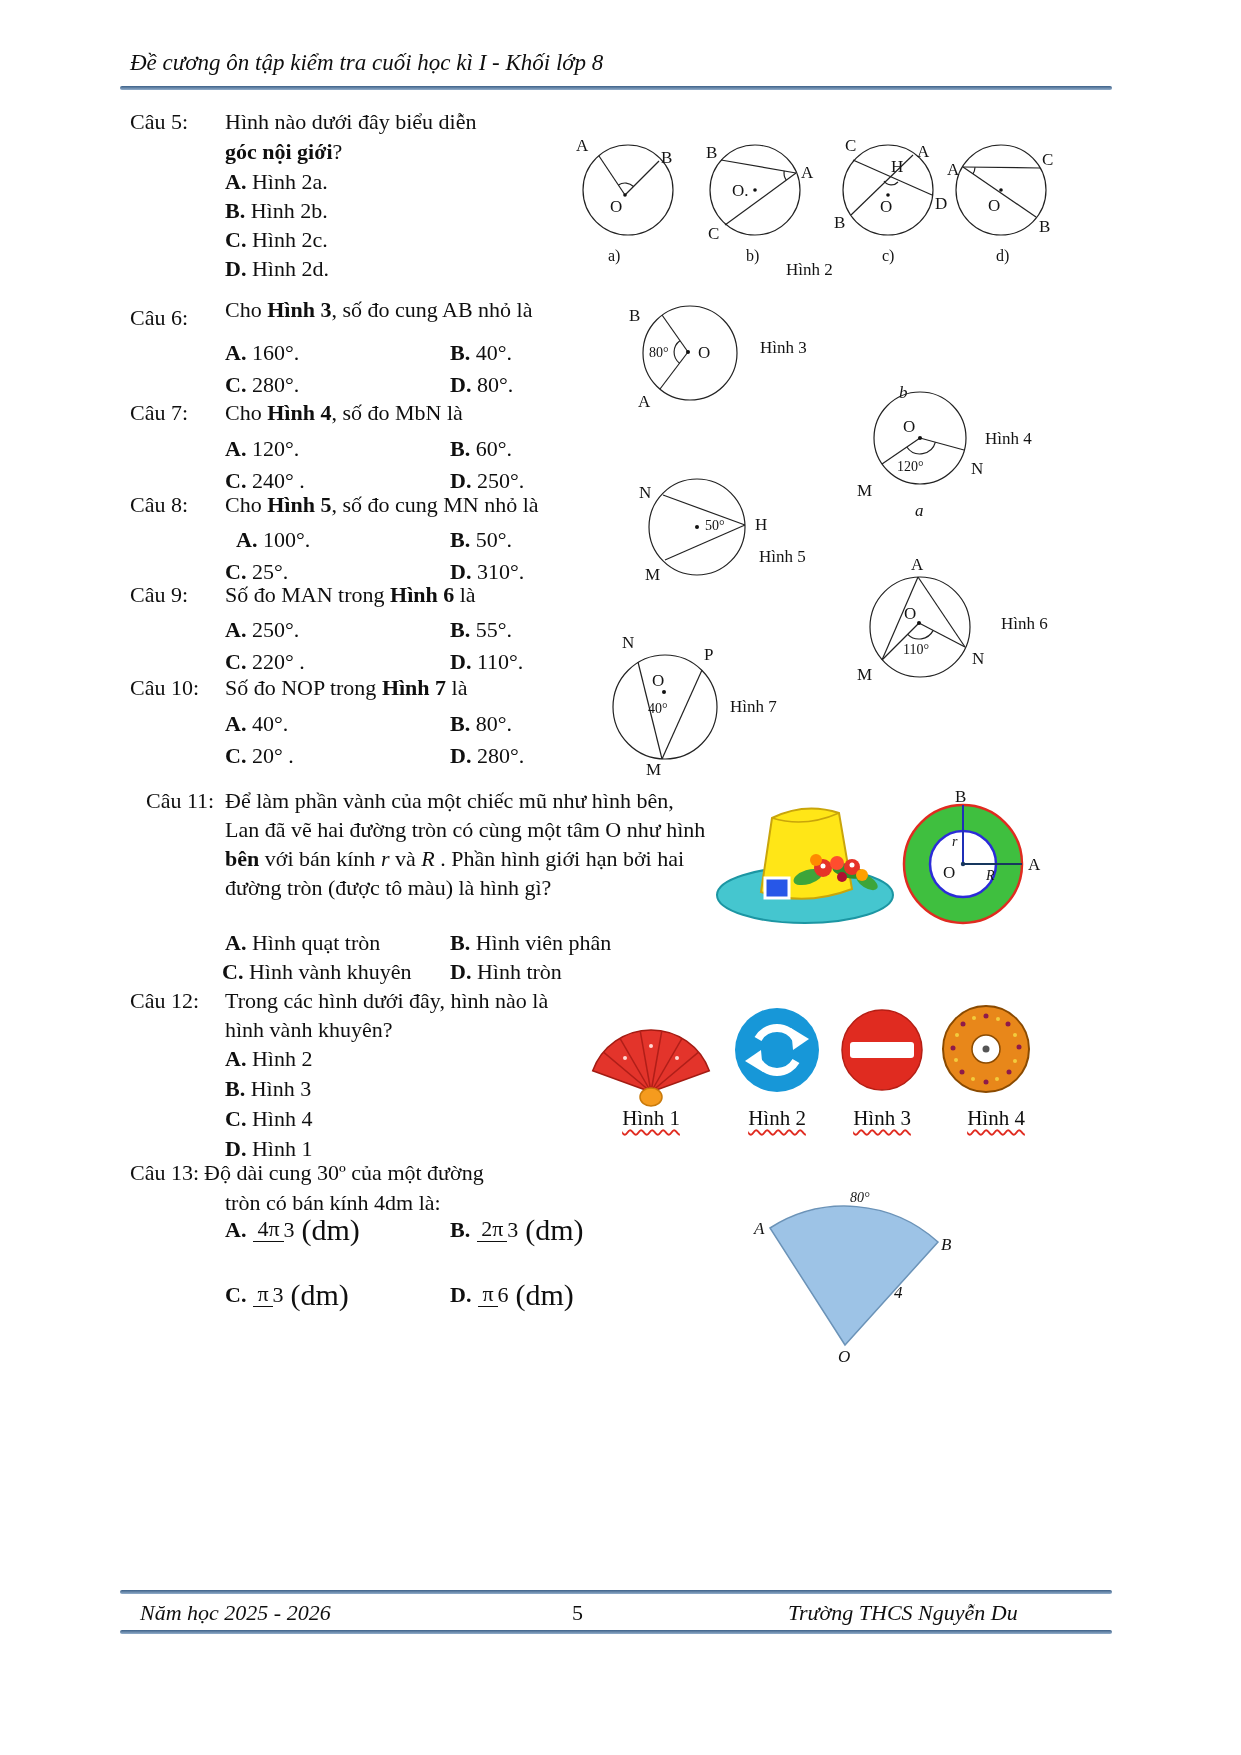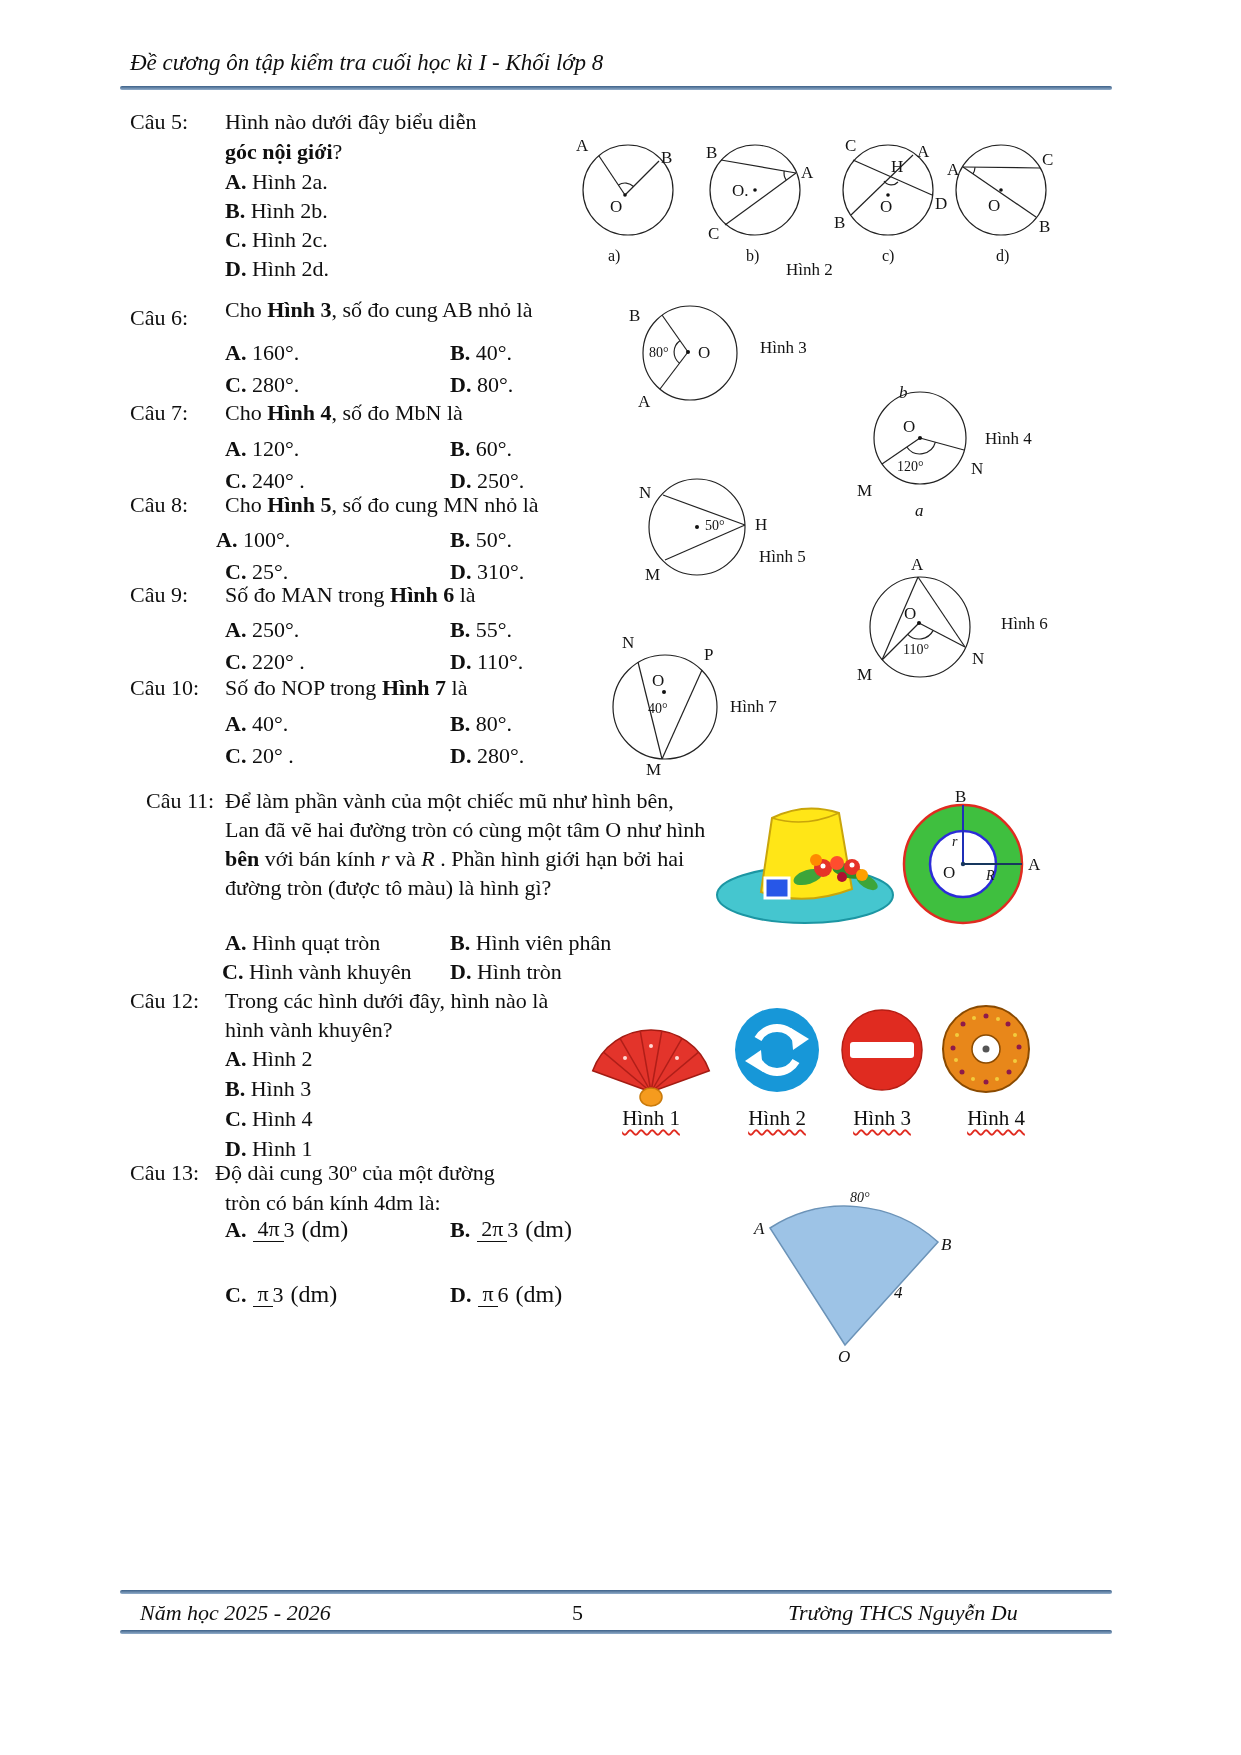--- a/index.html
+++ b/index.html
@@ -11,21 +11,21 @@
   .lbl{font-weight:normal}
   .it{font-style:italic}
   .header-title{font-size:23px;font-style:italic;white-space:nowrap}
   .rule{height:4px;background:linear-gradient(to bottom,#3d6188,#93aecb);border-radius:2px}
   .cap12{width:90px;text-align:center;font-size:21px;text-decoration:underline;
          text-decoration-style:wavy;text-decoration-color:#e02b20;
          text-decoration-thickness:1.5px;text-underline-offset:4px;white-space:nowrap}
   .fopt{display:flex;align-items:center;gap:7px}
   .frac{display:inline-flex;flex-direction:row;align-items:center;line-height:1.05;font-size:22px}
   .frac .num{border-bottom:1.5px solid #111;padding:0 4px}
-  .unit{font-size:24px}
+  .unit{font-size:30px}
   svg text{font-family:"Liberation Serif",serif;font-size:17px;fill:#141414}
   svg .sm{font-size:14px}
   svg .sub{font-size:16px}
   svg .cap{font-size:17px}
   svg .it{font-style:italic}
 </style>
 </head>
 <body>
 
 <div class="abs header-title" style="left:130px;top:50px">Đề cương ôn tập kiểm tra cuối học kì I - Khối lớp 8</div>
@@ -137,21 +137,21 @@
   <text x="48" y="54">O</text>
   <text class="sm" x="42" y="93">120°</text>
   <text x="2" y="118">M</text>
   <text x="116" y="96">N</text>
   <text class="it" x="60" y="138">a</text>
   <text class="cap" x="130" y="66">Hình 4</text>
 </svg>
 
 <div class="abs t lbl" style="left:130px;top:490px">Câu 8:</div>
 <div class="abs t" style="left:225px;top:490px"><span>Cho </span><b>Hình 5</b><span>, số đo cung MN nhỏ là</span></div>
-<div class="abs t" style="left:216px;top:525px"><b>A.</b><span> 100°.</span></div>
+<div class="abs t" style="left:236px;top:525px"><b>A.</b><span> 100°.</span></div>
 <div class="abs t" style="left:450px;top:525px"><b>B.</b><span> 50°.</span></div>
 <div class="abs t" style="left:225px;top:557px"><b>C.</b><span> 25°.</span></div>
 <div class="abs t" style="left:450px;top:557px"><b>D.</b><span> 310°.</span></div>
 
 <svg class="abs" style="left:633px;top:468px" width="210" height="127" viewBox="0 0 210 127">
   <g fill="none" stroke="#222" stroke-width="1.2">
     <circle cx="64" cy="59" r="48"></circle>
     <line x1="112" y1="57" x2="30" y2="27"></line>
     <line x1="112" y1="57" x2="32" y2="92"></line>
   </g>
@@ -313,21 +313,21 @@
       <circle cx="33" cy="14" r="2"></circle>
   </g>
 </svg>
 
 <div class="abs cap12" style="left:606px;top:1106px">Hình 1</div>
 <div class="abs cap12" style="left:732px;top:1106px">Hình 2</div>
 <div class="abs cap12" style="left:837px;top:1106px">Hình 3</div>
 <div class="abs cap12" style="left:951px;top:1106px">Hình 4</div>
 
 <div class="abs t lbl" style="left:130px;top:1158px">Câu 13:</div>
-<div class="abs t" style="left:215px;top:1158px"> Độ dài cung 30º của một đường</div>
+<div class="abs t" style="left:204px;top:1158px"> Độ dài cung 30º của một đường</div>
 <div class="abs t" style="left:225px;top:1188px">tròn có bán kính 4dm là:</div>
 
 <div class="abs t fopt" style="left:225px;top:1215px">
   <b>A.</b>
   <span class="frac">
       <span class="num">4π</span>
       <span class="den">3</span>
     </span>
   <span class="unit">(dm)</span>
 </div>

